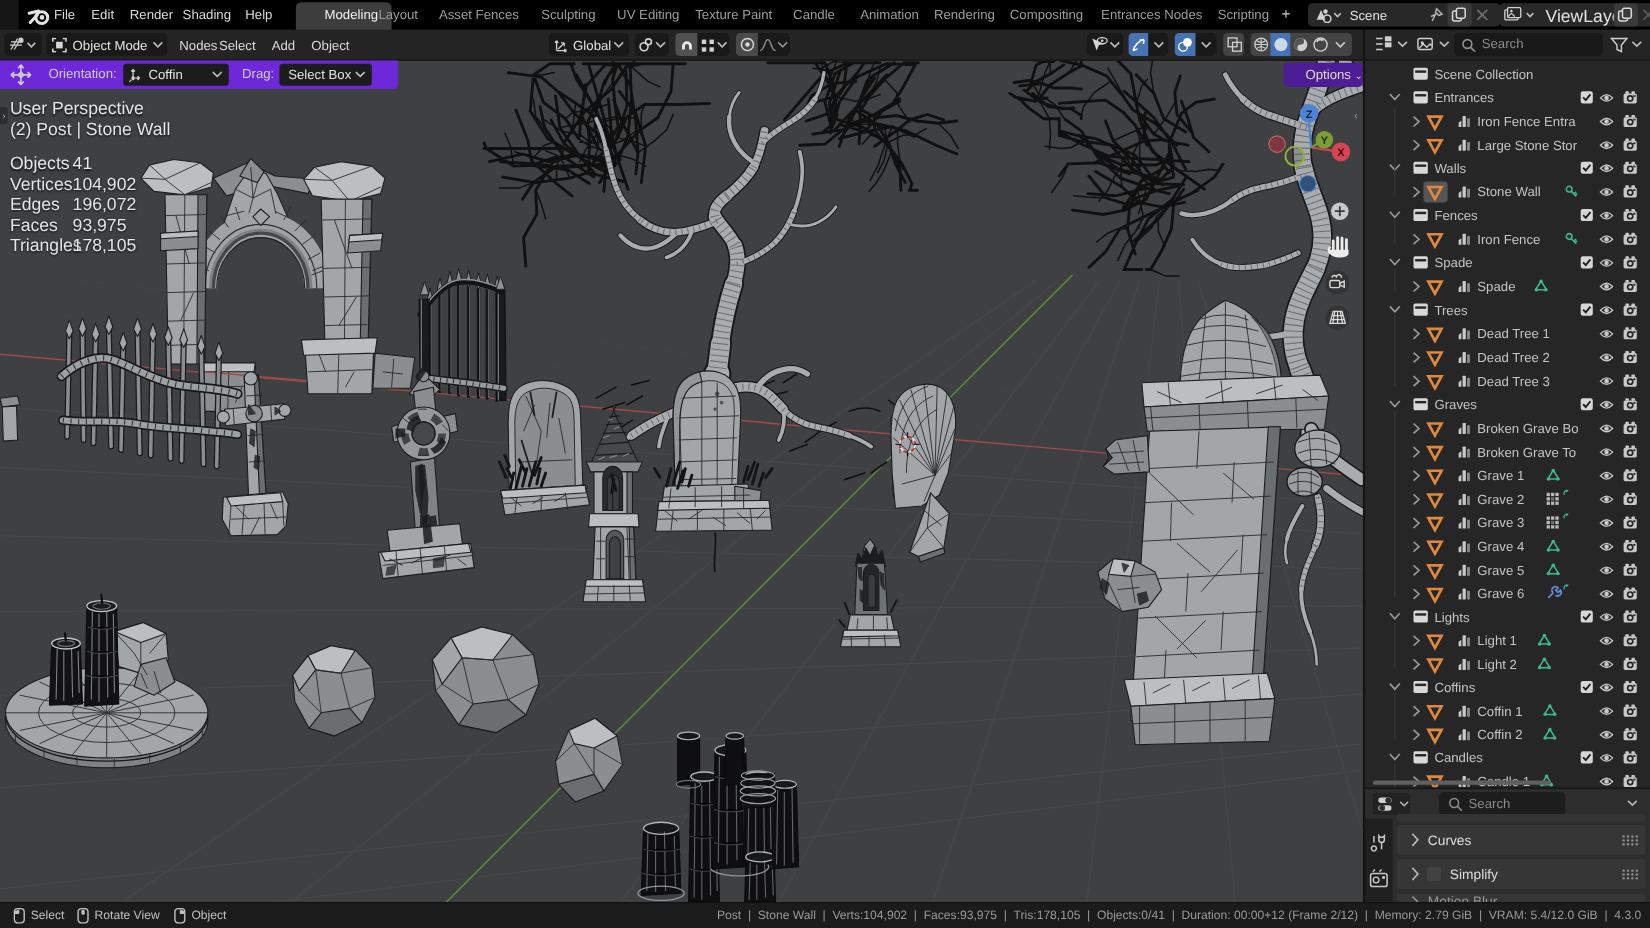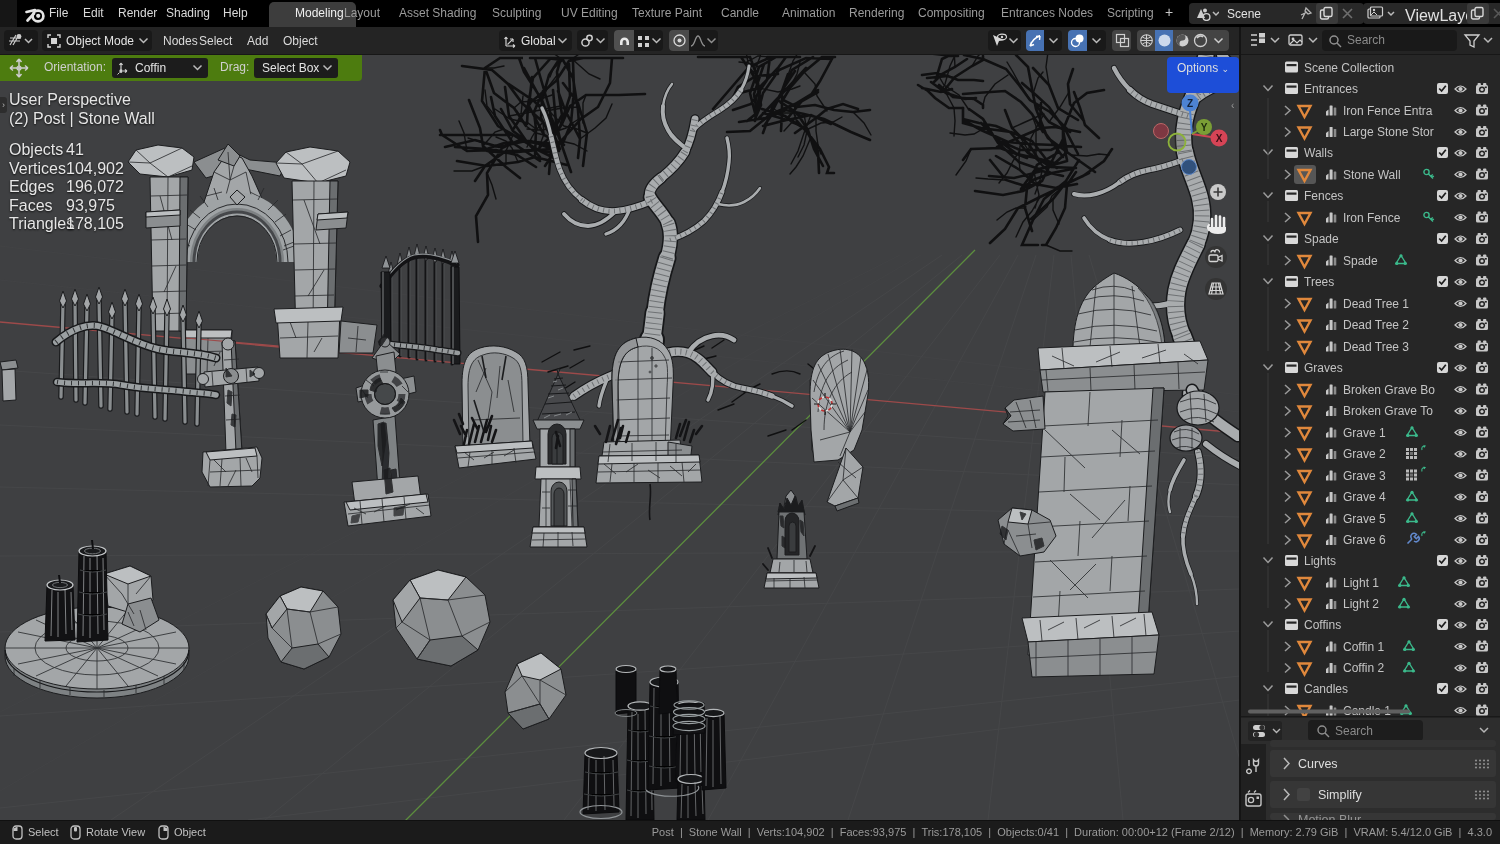--- a/index.html
+++ b/index.html
@@ -13,23 +13,23 @@
 
 #vhead{left:0;top:27px;width:1240px;height:28px;background:#242424;border-bottom:1px solid #171717;font-size:12px;color:#dadada}
 #vhead .hmenu{position:absolute;top:7px}
 .pill{position:absolute;top:3px;height:21px;background:#191919;border-radius:4px;color:#e3e3e3}
 
 #ohead{left:1241px;top:27px;width:259px;height:28px;background:#242424;border-bottom:1px solid #171717}
 
 #status{left:0;top:820px;width:1500px;height:24px;background:#1b1b1b;font-size:11px;color:#c0c0c0;border-top:1px solid #101010}
 #status .rtext{position:absolute;right:8px;top:5px;color:#9a9a9a;font-size:11px;white-space:nowrap}
 
-#toolrow{left:0;top:55px;width:362px;height:26px;background:#4d7c0f;border-radius:0 0 4px 0;font-size:12px;color:#cfcfcf}
+#toolrow{left:0;top:55px;width:362px;height:26px;background:#6d28d9;border-radius:0 0 4px 0;font-size:12px;color:#cfcfcf}
 #toolrow .pill2{position:absolute;top:3px;height:20px;background:#1c1c1c;border-radius:3px;color:#e3e3e3}
-#optpill{left:1167px;top:57px;width:72px;height:36px;background:#1d4ed8;border-radius:4px;color:#dedede;font-size:12px;text-align:center;line-height:22px}
+#optpill{left:1167px;top:57px;width:72px;height:22px;background:#4c1d95;border-radius:4px;color:#dedede;font-size:12px;text-align:right;line-height:22px}
 .vtext{position:absolute;color:#e6e6e6;font-size:16px;text-shadow:0 1px 2px rgba(0,0,0,.8);white-space:pre}
 
 .sk{stroke:#1c1d1f;stroke-width:1;stroke-linejoin:round}
 .fL{fill:#a3a6a8}.fT{fill:#bcbfc1}.fM{fill:#8b8e90}.fD{fill:#6b6e70}
 .wire{stroke:#26282a;stroke-width:0.9;fill:none;opacity:0.9}
 .twig{stroke:#101011;fill:none;stroke-linecap:round}
 .tube{stroke:#17181a;fill:none;stroke-linecap:round}
 .tubi{stroke:#a9acae;fill:none;stroke-linecap:round}
 </style></head>
 <body>
@@ -707,21 +707,21 @@
         <path d="M3.5,17.5 L10,10.5" stroke="#e4e4e4" stroke-width="2.7" stroke-linecap="round"></path>
         <path d="M2.5,9 L11,7" stroke="#e4e4e4" stroke-width="2.7" stroke-linecap="round"></path>
       </svg>
   <span class="menu" style="left:32px">File</span>
   <span class="menu" style="left:66px">Edit</span>
   <span class="menu" style="left:101px">Render</span>
   <span class="menu" style="left:149px">Shading</span>
   <span class="menu" style="left:206px">Help</span>
   <span id="tabactive">Modeling</span>
   <span class="tab" style="left:327px">Layout</span>
-  <span class="tab" style="left:382px">Asset Shading</span>
+  <span class="tab" style="left:382px">Asset Fences</span>
   <span class="tab" style="left:475px">Sculpting</span>
   <span class="tab" style="left:544px">UV Editing</span>
   <span class="tab" style="left:615px">Texture Paint</span>
   <span class="tab" style="left:704px">Candle</span>
   <span class="tab" style="left:765px">Animation</span>
   <span class="tab" style="left:832px">Rendering</span>
   <span class="tab" style="left:901px">Compositing</span>
   <span class="tab" style="left:984px">Entrances Nodes</span>
   <span class="tab" style="left:1090px">Scripting</span>
   <span class="tab" style="left:1148px;color:#c8c8c8;font-size:14px;top:4px">+</span>

